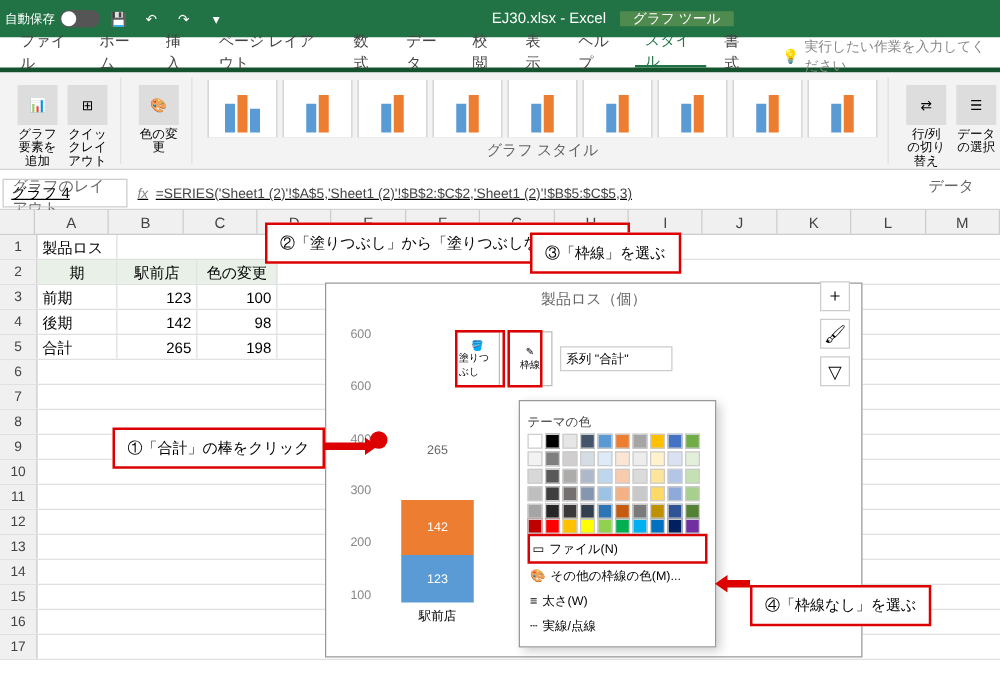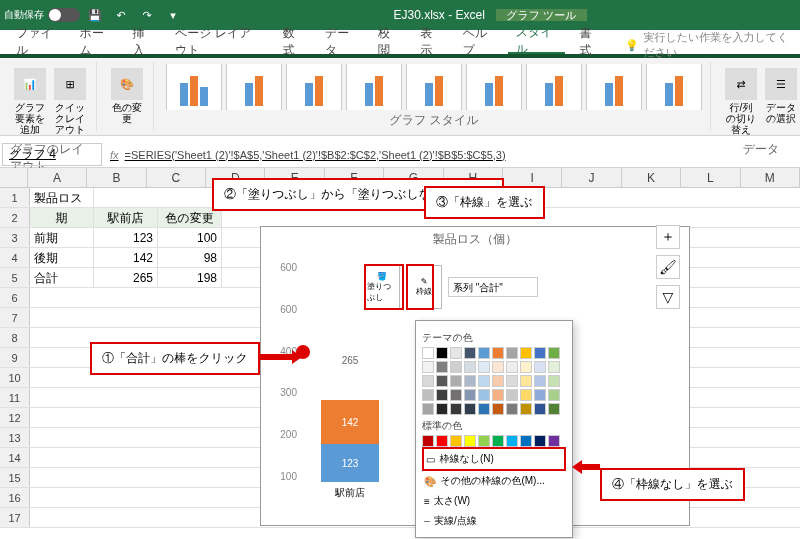--- a/index.html
+++ b/index.html
@@ -379,36 +379,35 @@
       <div class="color-swatch" style="background:#262626"></div>
       <div class="color-swatch" style="background:#3a3838"></div>
       <div class="color-swatch" style="background:#323f4f"></div>
       <div class="color-swatch" style="background:#2e75b5"></div>
       <div class="color-swatch" style="background:#c55a11"></div>
       <div class="color-swatch" style="background:#7b7b7b"></div>
       <div class="color-swatch" style="background:#bf9000"></div>
       <div class="color-swatch" style="background:#2f5496"></div>
       <div class="color-swatch" style="background:#538135"></div>
   </div>
-  <div class="section-label">標準の色</div>
   <div class="color-grid">
     <div class="color-swatch" style="background:#c00000"></div>
       <div class="color-swatch" style="background:#ff0000"></div>
       <div class="color-swatch" style="background:#ffc000"></div>
       <div class="color-swatch" style="background:#ffff00"></div>
       <div class="color-swatch" style="background:#92d050"></div>
       <div class="color-swatch" style="background:#00b050"></div>
       <div class="color-swatch" style="background:#00b0f0"></div>
       <div class="color-swatch" style="background:#0070c0"></div>
       <div class="color-swatch" style="background:#002060"></div>
       <div class="color-swatch" style="background:#7030a0"></div>
   </div>
   <div class="menu-item highlighted">
     <span>▭</span>
-    <span>枠線なし(N)</span>
+    <span>ファイル(N)</span>
   </div>
   <div class="menu-item">
     <span>🎨</span>
     <span>その他の枠線の色(M)...</span>
   </div>
   <div class="menu-item">
     <span>≡</span>
     <span>太さ(W)</span>
   </div>
   <div class="menu-item">

